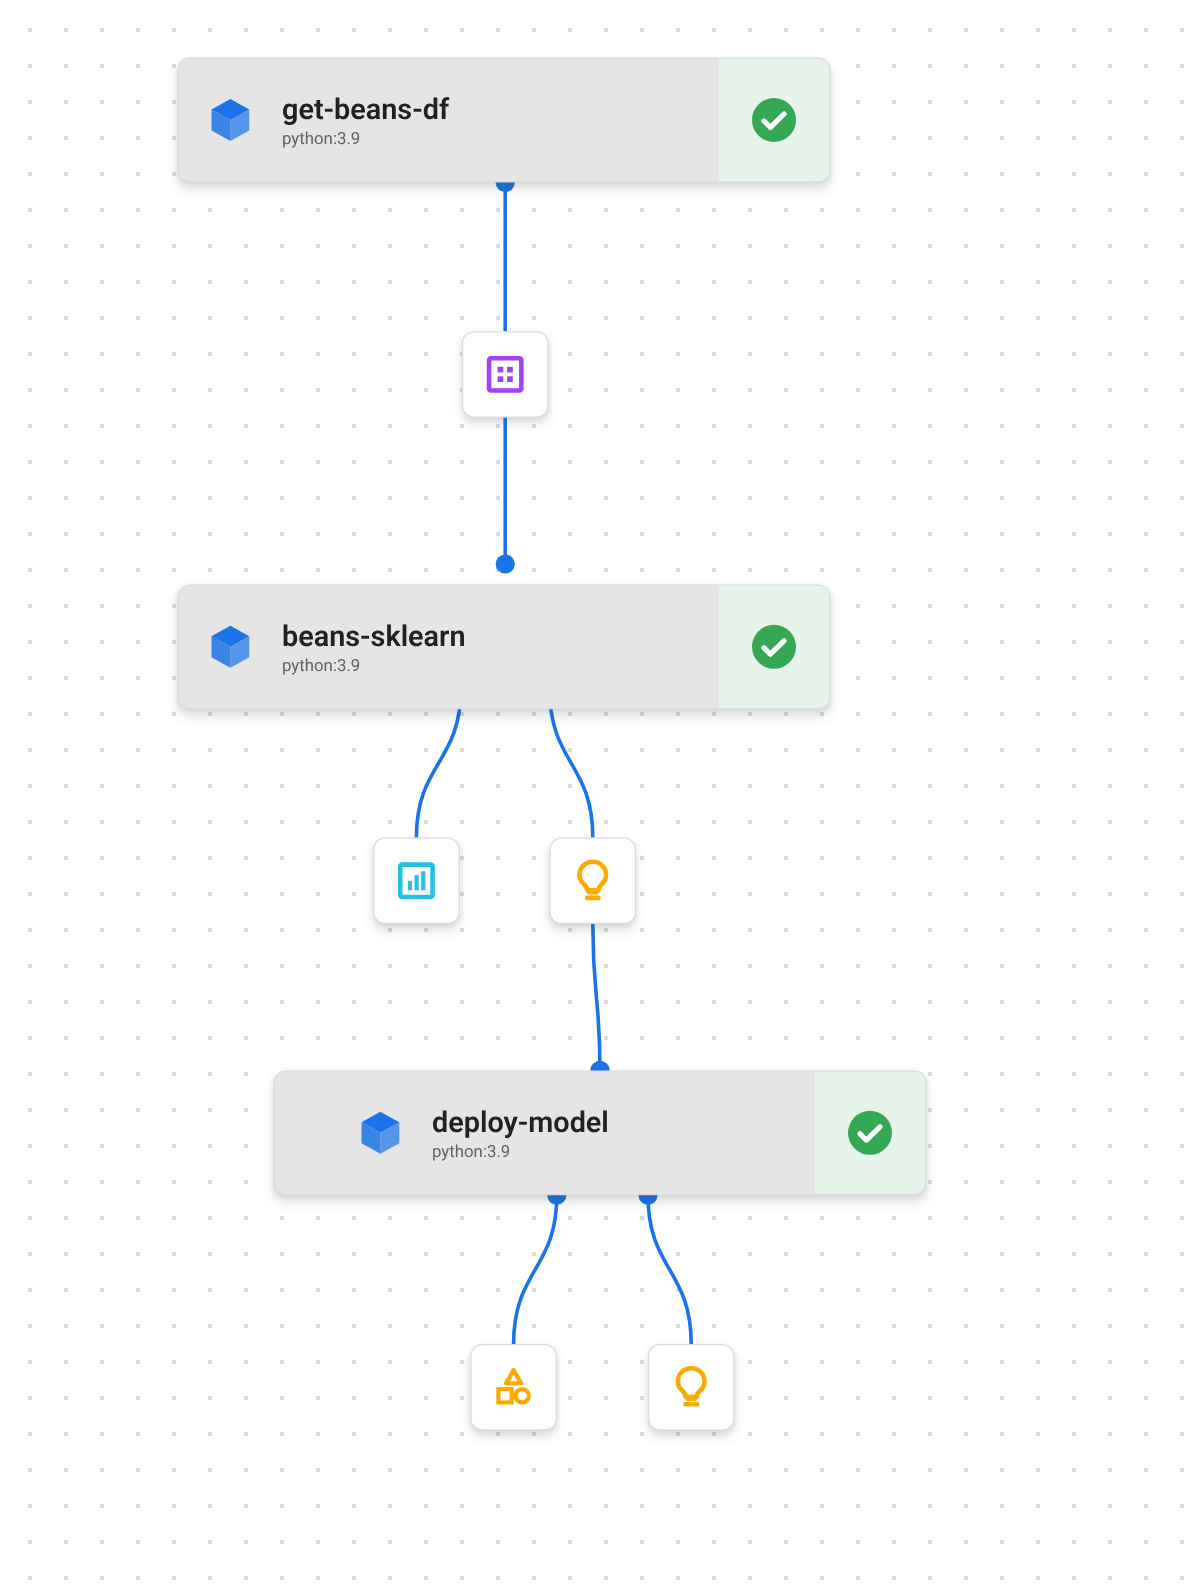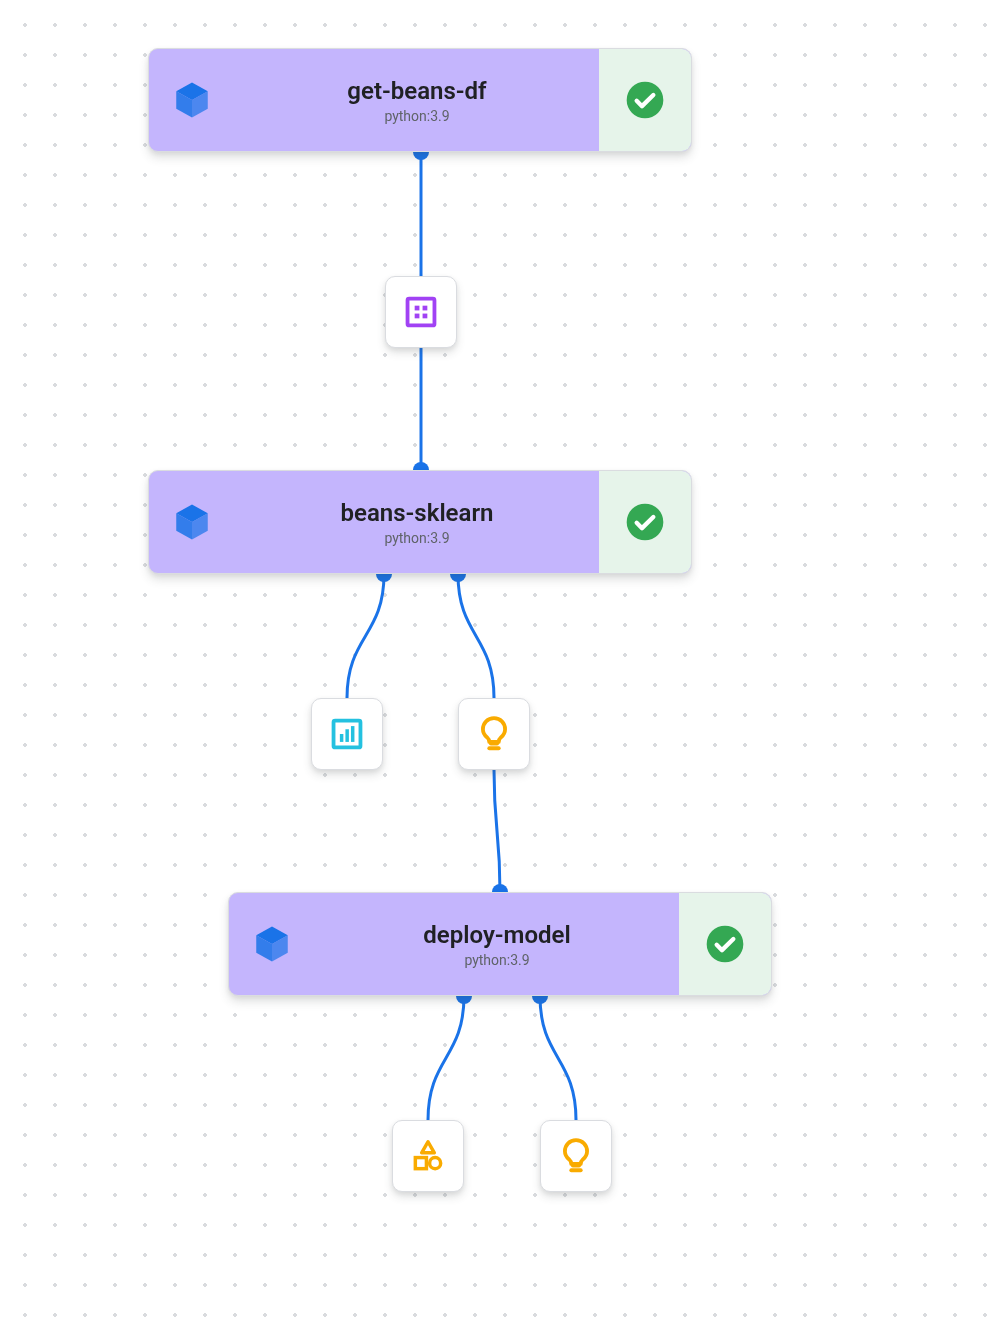--- a/index.html
+++ b/index.html
@@ -20,28 +20,27 @@
   }
   .canvas { position: absolute; inset: 0; }
   svg.edges { position: absolute; inset: 0; width: 100%; height: 100%; pointer-events: none; }
   svg.edges path { stroke: #1a73e8; stroke-width: 3; fill: none; }
   svg.edges circle { fill: #1a73e8; }
 
   .task-node {
     position: absolute;
     width: 544px;
     height: 104px;
-    background: #c4b5fd;
+    background: #e5e5e5;
     border: 1px solid #dadce0;
     border-radius: 10px;
     display: flex;
     align-items: center;
     box-shadow: 0 6px 10px rgba(60,64,67,0.15), 0 2px 4px rgba(60,64,67,0.08);
     overflow: hidden;
-    text-align: center;
   }
   .task-node .icon-wrap {
     width: 86px;
     display: flex; align-items: center; justify-content: center;
   }
   .task-node .text-wrap { flex: 1; display: flex; flex-direction: column; justify-content: center; }
   .task-node .title { font-size: 24px; font-weight: 600; color: #202124; line-height: 1.25; }
   .task-node .subtitle { font-size: 14px; color: #5f6368; margin-top: 2px; }
   .task-node .status-wrap {
     width: 92px; height: 100%;
@@ -107,21 +106,21 @@
   <div class="artifact-node" style="left:385px; top:276px;">
     <svg viewBox="0 0 24 24">
       <rect x="3.5" y="3.5" width="17" height="17" rx="1" stroke="#a142f4" stroke-width="2.4" fill="none"></rect>
       <rect x="8" y="8" width="3" height="3" fill="#a142f4"></rect>
       <rect x="13" y="8" width="3" height="3" fill="#a142f4"></rect>
       <rect x="8" y="13" width="3" height="3" fill="#a142f4"></rect>
       <rect x="13" y="13" width="3" height="3" fill="#a142f4"></rect>
     </svg>
   </div>
 
-  <div class="task-node" style="left:148px; top:470px;">
+  <div class="task-node" style="left:148px; top:487px;">
     <div class="icon-wrap">
       <svg width="42" height="42" viewBox="0 0 24 24" fill="none">
         <path d="M12 2 L21 7 L12 12 L3 7 Z" fill="#1a73e8"></path>
         <path d="M3 7 L12 12 L12 22 L3 17 Z" fill="#1a73e8" fill-opacity="0.85"></path>
         <path d="M21 7 L12 12 L12 22 L21 17 Z" fill="#1a73e8" fill-opacity="0.7"></path>
       </svg>
     </div>
     <div class="text-wrap">
       <div class="title">beans-sklearn</div>
       <div class="subtitle">python:3.9</div>
@@ -144,21 +143,21 @@
   </div>
 
   <div class="artifact-node" style="left:458px; top:698px;">
     <svg viewBox="0 0 24 24">
       <path d="M9 21h6" stroke="#f9ab00" stroke-width="2.4" stroke-linecap="round"></path>
       <path d="M10 18h4" stroke="#f9ab00" stroke-width="2.4" stroke-linecap="round"></path>
       <path d="M12 2 C8 2 5 5 5 9 C5 11.5 6.3 13 7.5 14 C8.3 14.7 9 15.3 9 17 H15 C15 15.3 15.7 14.7 16.5 14 C17.7 13 19 11.5 19 9 C19 5 16 2 12 2 Z" stroke="#f9ab00" stroke-width="2.4" fill="none" stroke-linejoin="round"></path>
     </svg>
   </div>
 
-  <div class="task-node" style="left:228px; top:892px;">
+  <div class="task-node" style="left:228px; top:892px;padding-left:45px;">
     <div class="icon-wrap">
       <svg width="42" height="42" viewBox="0 0 24 24" fill="none">
         <path d="M12 2 L21 7 L12 12 L3 7 Z" fill="#1a73e8"></path>
         <path d="M3 7 L12 12 L12 22 L3 17 Z" fill="#1a73e8" fill-opacity="0.85"></path>
         <path d="M21 7 L12 12 L12 22 L21 17 Z" fill="#1a73e8" fill-opacity="0.7"></path>
       </svg>
     </div>
     <div class="text-wrap">
       <div class="title">deploy-model</div>
       <div class="subtitle">python:3.9</div>

